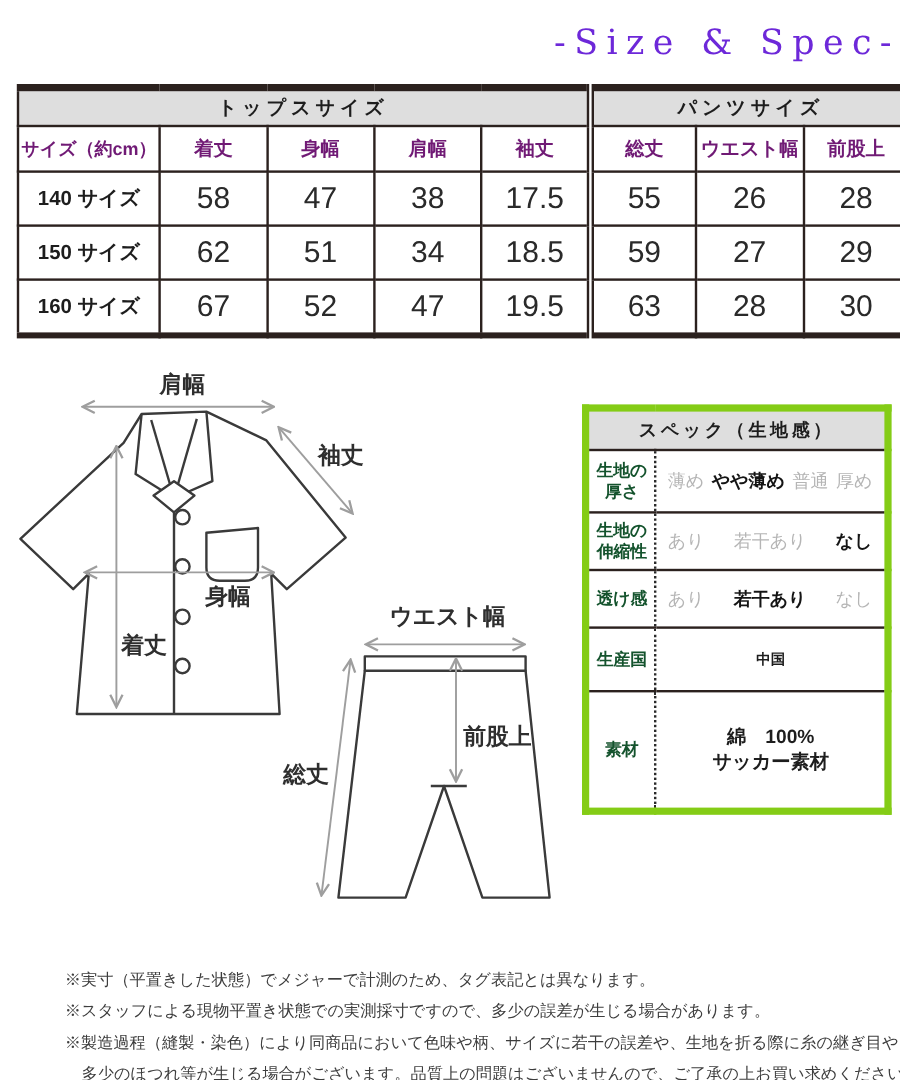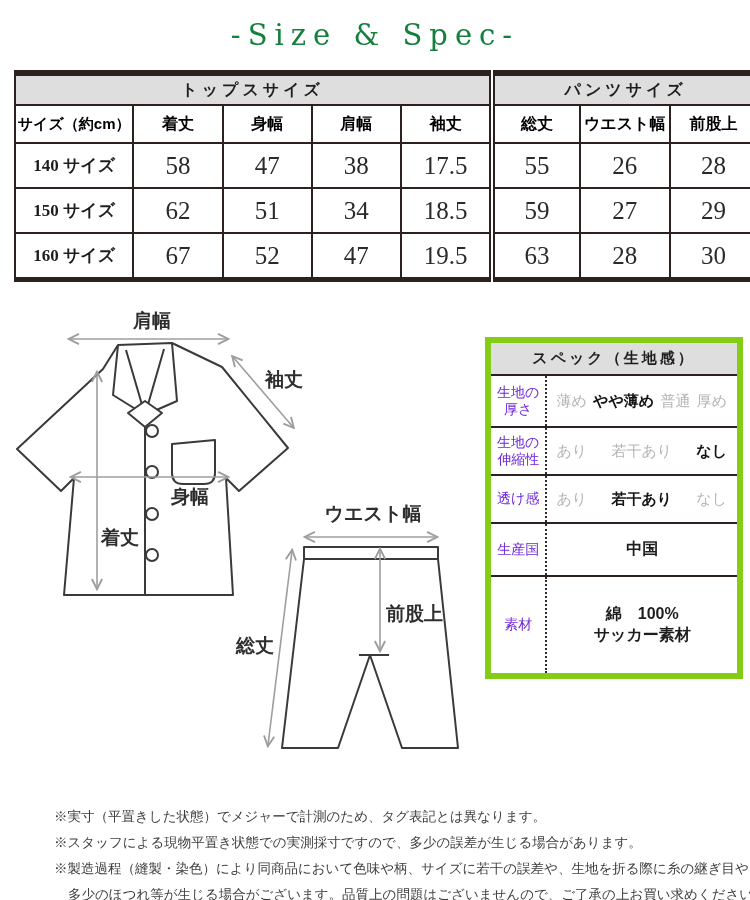--- a/index.html
+++ b/index.html
@@ -1,49 +1,49 @@
 <!DOCTYPE html>
 <html><head>
 <meta charset="utf-8">
 <style>
   html,body{margin:0;padding:0;background:#fff;}
   .canvas{position:relative;width:750px;height:900px;background:#fff;overflow:hidden;
           font-family:"Liberation Sans",sans-serif;color:#222;}
   .abs{position:absolute;}
 
   
-  .title{top:18px;left:0;width:100%;text-align:center;
-         font-family:"DejaVu Serif",serif;font-size:29px;letter-spacing:7px;color:#15803d;}
+  .title{top:18px;left:0;width:100%;text-align:right;
+         font-family:"DejaVu Serif",serif;font-size:29px;letter-spacing:7px;color:#6d28d9;}
 
   
   table{border-collapse:collapse;table-layout:fixed;}
   .size-table{left:14px;top:70px;width:744px;
               border:2px solid #2b211e;border-top-width:6px;border-bottom-width:5px;}
   .size-table th,.size-table td{border:2px solid #2b211e;text-align:center;vertical-align:middle;
               white-space:nowrap;overflow:hidden;padding:0;}
   .sec-row th{height:28px;background:#dedede;font-size:16px;font-weight:700;letter-spacing:4px;color:#1d1d1d;}
-  .hdr-row th{height:36px;font-size:16px;font-weight:700;color:#000000;}
+  .hdr-row th{height:36px;font-size:16px;font-weight:700;color:#701a75;}
   .hdr-row th.first{font-size:15px;}
-  .data-row td{height:43px;font-family:Liberation Serif, serif;}
+  .data-row td{height:43px;}
   .rowlabel{font-size:17px;font-weight:700;color:#1d1d1d;}
   .num{font-size:25px;color:#2a2a2a;}
   .dbl{border-left:6px double #2b211e !important;}
 
   
   .spec-table{left:485px;top:337px;width:258px;border:6px solid #84cc16;padding-left:28px;}
   .spec-table th,.spec-table td{border:2px solid #2b211e;padding:0;vertical-align:middle;}
   .spec-hdr{height:31px;background:#dedede;text-align:center;font-size:15px;font-weight:700;
             letter-spacing:3px;color:#1d1d1d;}
-  .spec-label{width:58px;text-align:center;font-size:14px;font-weight:400;line-height:1.25;
-              border-right:2px dotted #2a2a2a !important;color:#6d28d9;}
+  .spec-label{width:58px;text-align:center;font-size:14px;font-weight:700;line-height:1.25;
+              border-right:2px dotted #2a2a2a !important;color:#14532d;}
   .spec-val{border-left:0 !important;}
   .opts{display:flex;justify-content:space-between;height:100%;padding:0 10px 0 9px;}
   .opt{font-size:15px;color:#b5b5b5;}
   .opt.sel{color:#141414;font-weight:700;}
-  .center-val{text-align:center;font-size:16px;font-weight:700;color:#1d1d1d;}
+  .center-val{text-align:center;font-size:12px;font-weight:700;color:#1d1d1d;}
   .mat{display:flex;flex-direction:column;justify-content:space-evenly;align-items:center;height:100%;}
   .mat div{font-size:16px;font-weight:700;color:#1d1d1d;}
 
   
   .dlabel{font-size:19px;font-weight:600;color:#2e2e2e;white-space:nowrap;}
   svg .cloth{fill:#fff;stroke:#3a3a3a;stroke-width:2;stroke-linejoin:round;}
   svg .thin{fill:none;stroke:#3a3a3a;stroke-width:2;stroke-linejoin:round;}
   svg .arrow{stroke:#9e9e9e;stroke-width:1.6;fill:none;}
 
   

